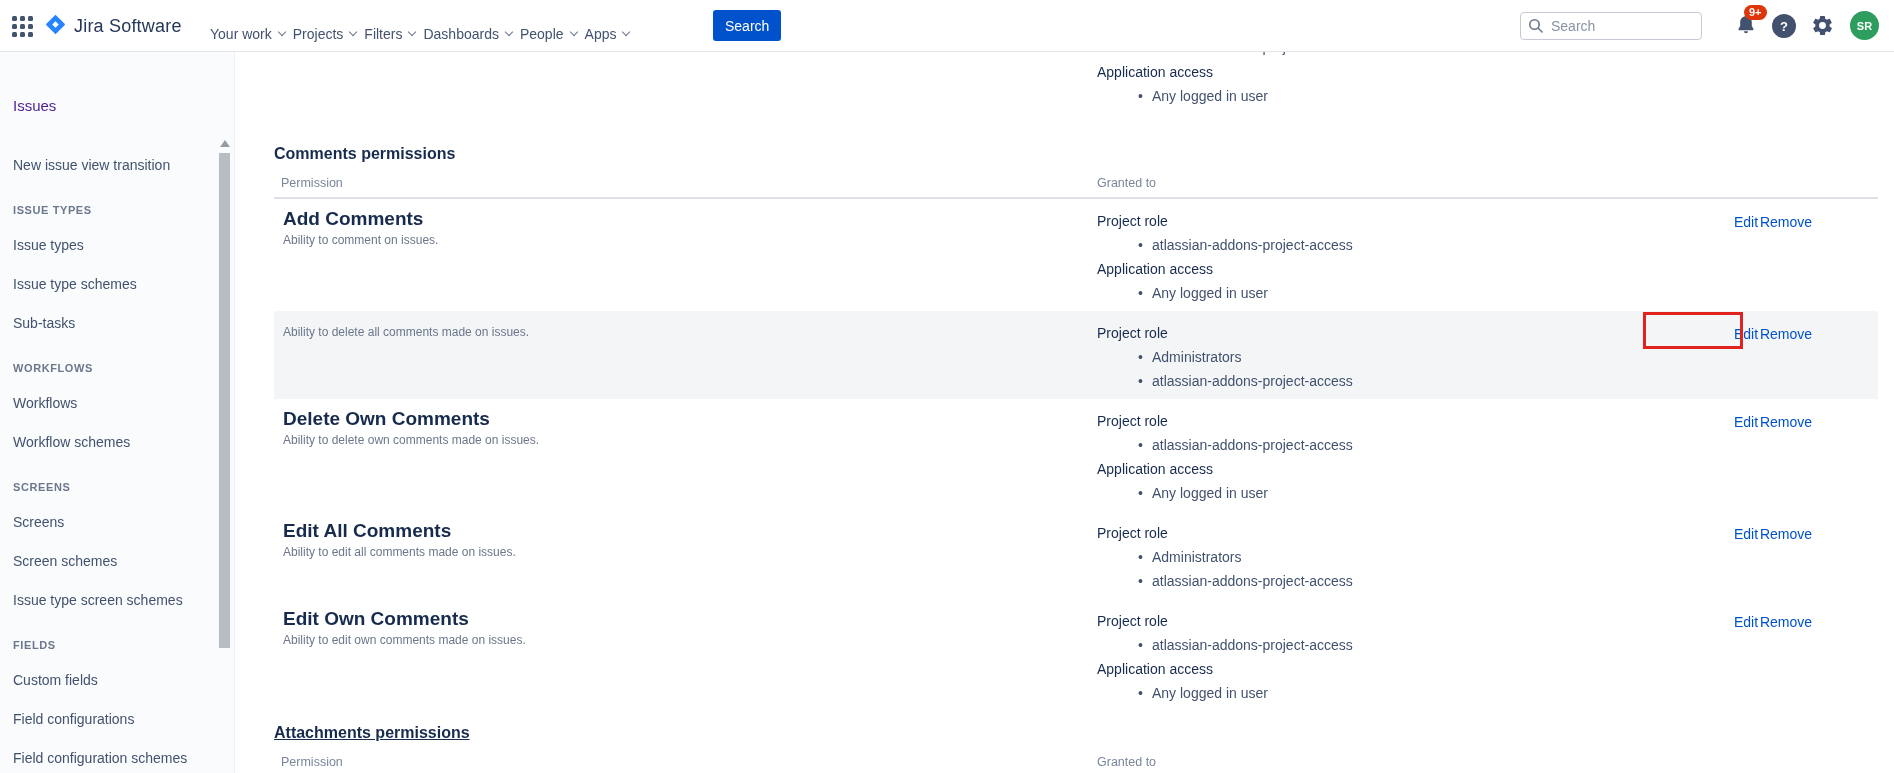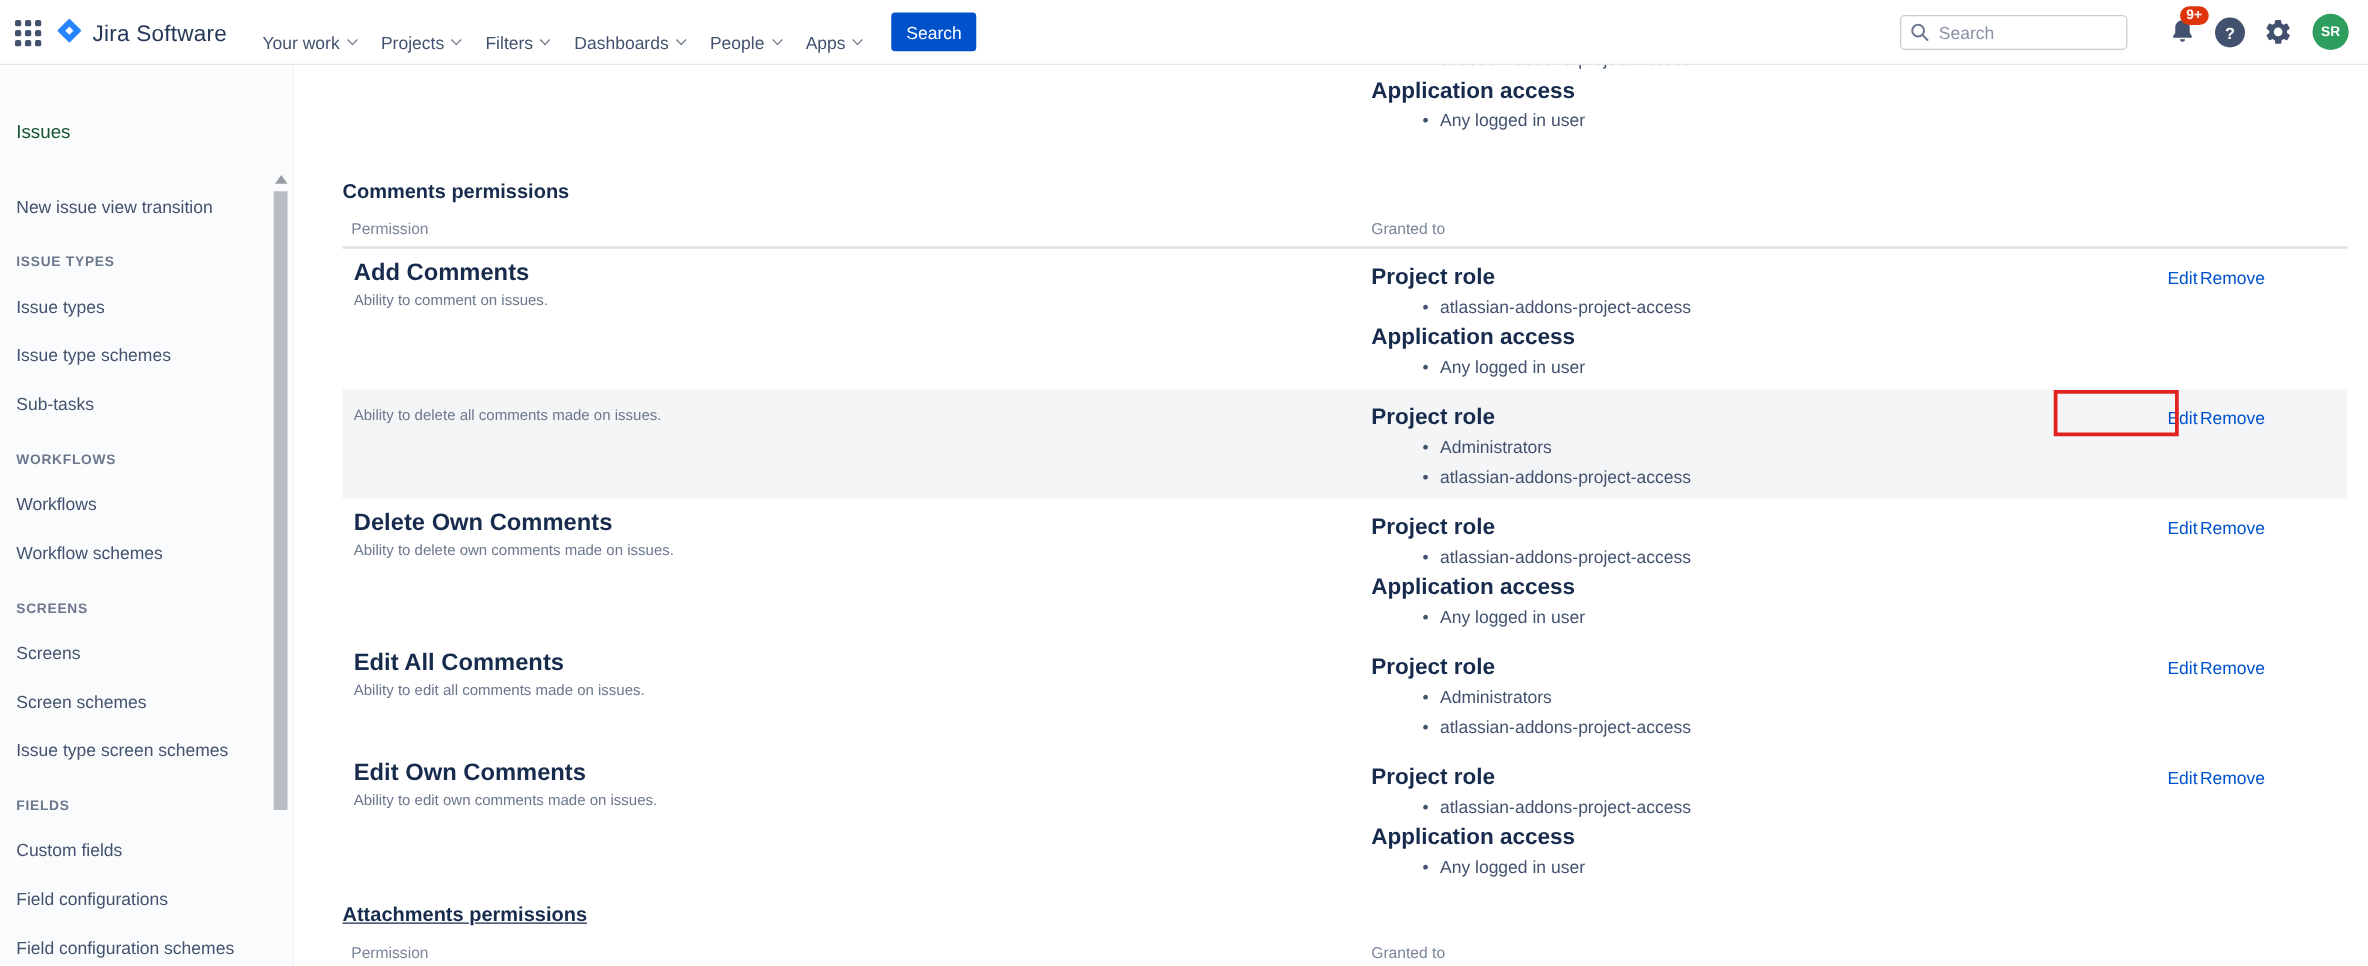--- a/index.html
+++ b/index.html
@@ -13,21 +13,21 @@
   .stage{position:relative; width:1894px; height:773px; overflow:hidden;}
 
   
   .topnav{position:absolute; left:0; top:0; width:1894px; height:52px; background:#fff;
     border-bottom:1px solid #e4e6ea; z-index:30; display:flex; align-items:center;}
   .grid-icon{position:absolute; left:12px; top:16px; width:21px; height:21px; display:grid;
     grid-template-columns:repeat(3,1fr); grid-template-rows:repeat(3,1fr); gap:3.5px; cursor:pointer;}
   .grid-icon i{background:#42526e; border-radius:1.5px;}
   .brand{position:absolute; left:44px; top:13px; display:flex; align-items:center; gap:7px;}
   .brand-name{font-size:18px; color:#253858; letter-spacing:.2px;}
-  .nav-items{position:absolute; left:210px; top:0; height:68px; display:flex; align-items:center; gap:20px;}
+  .nav-items{position:absolute; left:210px; top:0; height:68px; display:flex; align-items:center; gap:8px;}
   .nav-item{font-size:14px; color:#42526e; display:flex; align-items:center; cursor:pointer; white-space:nowrap;}
   .chev{display:inline-block; width:6px; height:6px; border-right:1.5px solid #6b778c;
     border-bottom:1.5px solid #6b778c; transform:rotate(45deg); margin-left:7px; margin-top:-4px;}
   .create-btn{position:absolute; left:713px; top:10px; height:31px; padding:0 12px; background:var(--accent);
     color:#fff; font-size:14px; border:none; border-radius:3px; cursor:pointer;}
   .search-wrap{position:absolute; left:1520px; top:12px; width:182px; height:28px;}
   .search-input{width:100%; height:100%; border:1px solid #c6cbd3; border-radius:4px;
     padding:0 8px 0 30px; font-size:14px; color:var(--body); font-family:inherit;}
   .search-input::placeholder{color:#8993a4;}
   .search-icon{position:absolute; left:8px; top:6px;}
@@ -39,33 +39,33 @@
     align-items:center; justify-content:center; cursor:pointer;}
   .gear-btn{position:absolute; left:1811px; top:14px; cursor:pointer;}
   .avatar{position:absolute; left:1850px; top:11px; width:29px; height:29px; border-radius:50%;
     background:var(--avatar); color:#fff; font-size:11px; font-weight:bold; display:flex;
     align-items:center; justify-content:center; cursor:pointer;}
 
   
   .sidebar{position:absolute; left:0; top:52px; width:235px; height:721px; background:#fafbfc;
     border-right:1px solid #f0f1f3; overflow:hidden; z-index:10;}
   .side-inner{padding-left:13px; padding-right:40px;}
-  .side-title{margin-top:45px; font-size:15px; color:#14532d;}
+  .side-title{margin-top:45px; font-size:15px; color:#4c1d95;}
   .side-link{font-size:14px; color:#42526e; cursor:pointer; white-space:nowrap;}
   .side-section{font-size:11px; font-weight:bold; color:#6b778c; letter-spacing:.6px; white-space:nowrap;}
   .side-scrollbar{position:absolute; left:219px; top:0; width:12px; height:721px;}
   .scroll-arrow{position:absolute; left:1px; top:88px; width:0; height:0;
     border-left:5px solid transparent; border-right:5px solid transparent; border-bottom:7px solid #969ca4;}
   .scroll-thumb{position:absolute; left:0; top:101px; width:11px; height:495px; background:#b8bdc4; cursor:grab;}
 
   
   .main{position:absolute; left:235px; top:52px; width:1659px; height:721px; background:#fff; overflow:hidden;}
   .clipped-line{position:absolute; left:917px; top:-17px; font-size:14px; line-height:24px; color:var(--body);}
   .partial-group{position:absolute; left:862px; top:8px;}
-  .grant-title{font-size:18px; font-weight:bold; color:var(--heading); line-height:24px;}
+  .grant-title{font-size:14px; font-weight:normal; color:var(--heading); line-height:24px;}
   ul.grant-list{list-style:none; padding-left:55px;}
   ul.grant-list li{position:relative; font-size:14px; line-height:24px; color:var(--body);}
   ul.grant-list li::before{content:"\2022"; position:absolute; left:-14px; color:var(--body);}
 
   .section-heading{margin:92px 0 0 39px; font-size:16px; font-weight:bold; color:var(--heading); line-height:20px;}
   .section-heading.second{margin-top:12px;text-decoration:underline;}
   .col-headers{position:relative; margin:12px 0 0 39px; width:1604px; height:16px;}
   .col-headers span{position:absolute; top:0; font-size:12.5px; color:#7a869a;}
   .col-perm{left:7px;} .col-granted{left:823px;}
   .divider{margin:5px 0 0 39px; width:1604px; border-top:2px solid var(--hairline);}

